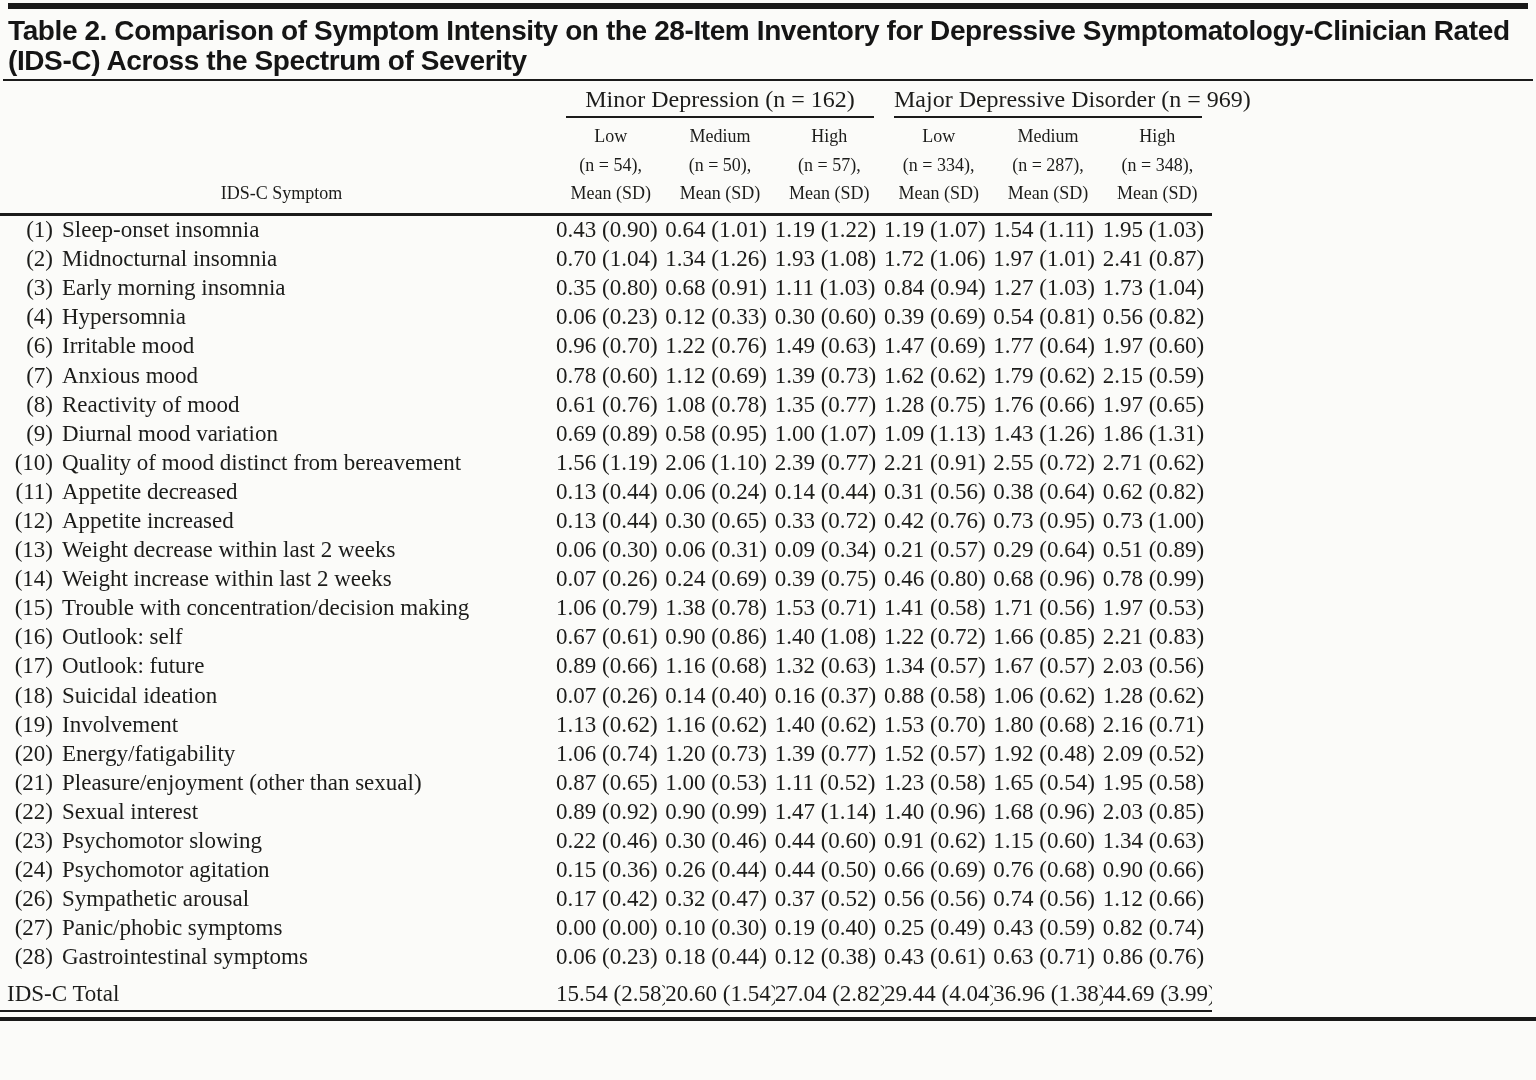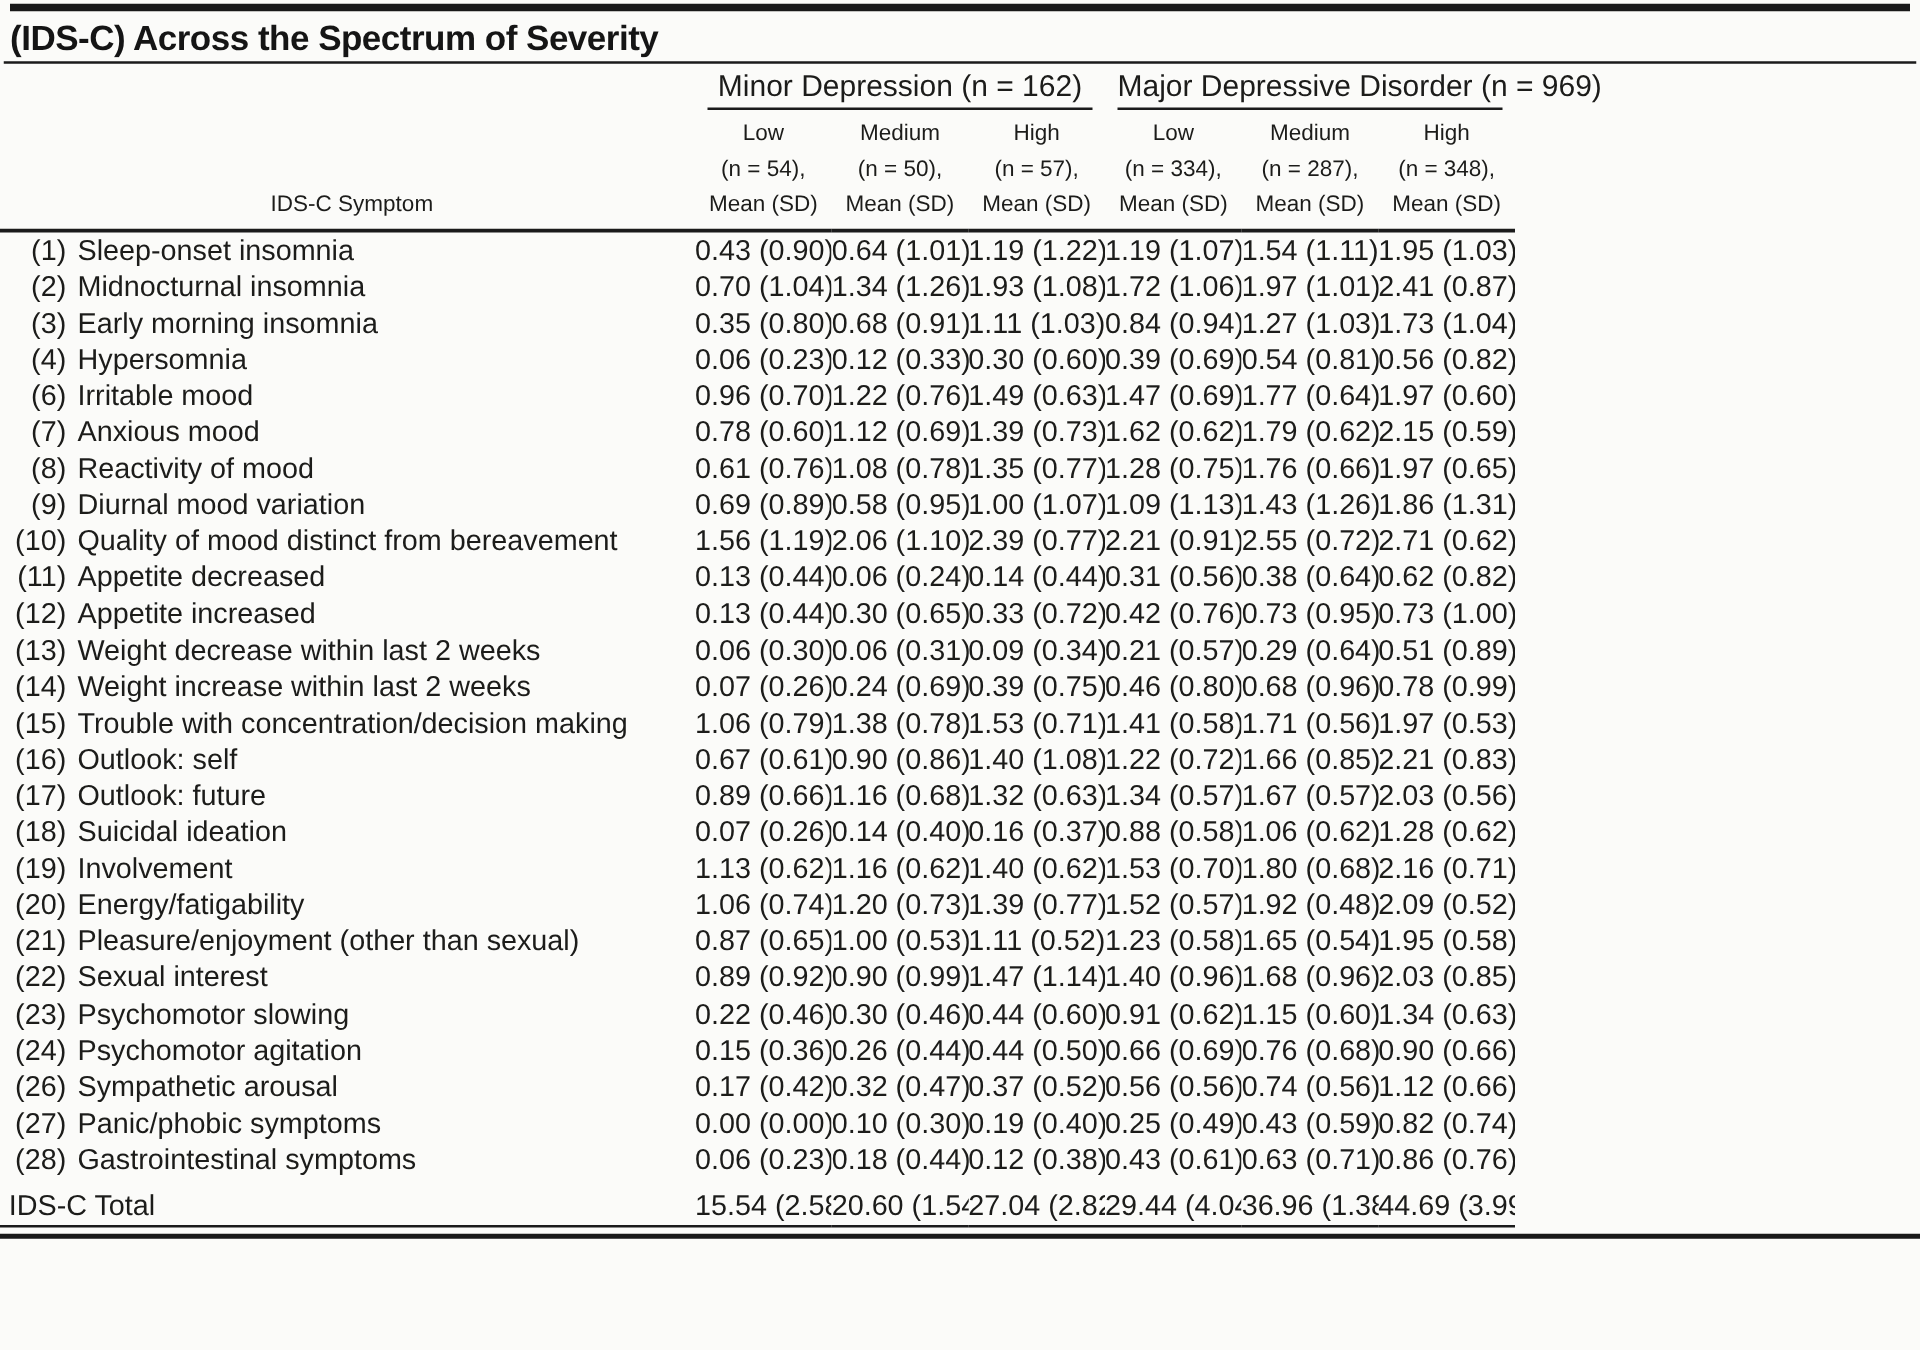--- a/index.html
+++ b/index.html
@@ -24,21 +24,21 @@
     color:#151515;
   }
   .title-line { display:block; white-space:nowrap; overflow:hidden; }
 
   .title-rule { height:2px; background:#1b1b1b; margin:3px 3px 0 3px; }
 
   table.ids-table {
     width:1212px;
     border-collapse:collapse;
     table-layout:fixed;
-    font-family:Liberation Sans, sans-serif;
+    font-family:Liberation Serif, serif;
     color:#1c1c1a;
   }
   col.c-label { width:556px; }
 
   thead th { font-weight:normal; }
 
   .group-row th { padding:5px 0 0 0; }
   .group-inner {
     font-size:24px;
     line-height:27px;
@@ -78,20 +78,21 @@
   .bottom-rule { height:4px; background:#191919; margin-top:5px; }
 </style>
 </head>
 <body>
 
 <div class="page">
 
   <div class="top-bar"></div>
 
   <h1 class="title">
+    <span class="title-line">Table 2. Comparison of Symptom Intensity on the 28-Item Inventory for Depressive Symptomatology-Clinician Rated</span>
     <span class="title-line">(IDS-C) Across the Spectrum of Severity</span>
   </h1>
 
   <div class="title-rule"></div>
 
   <table class="ids-table">
     <colgroup>
       <col class="c-label">
         <col>
         <col>

